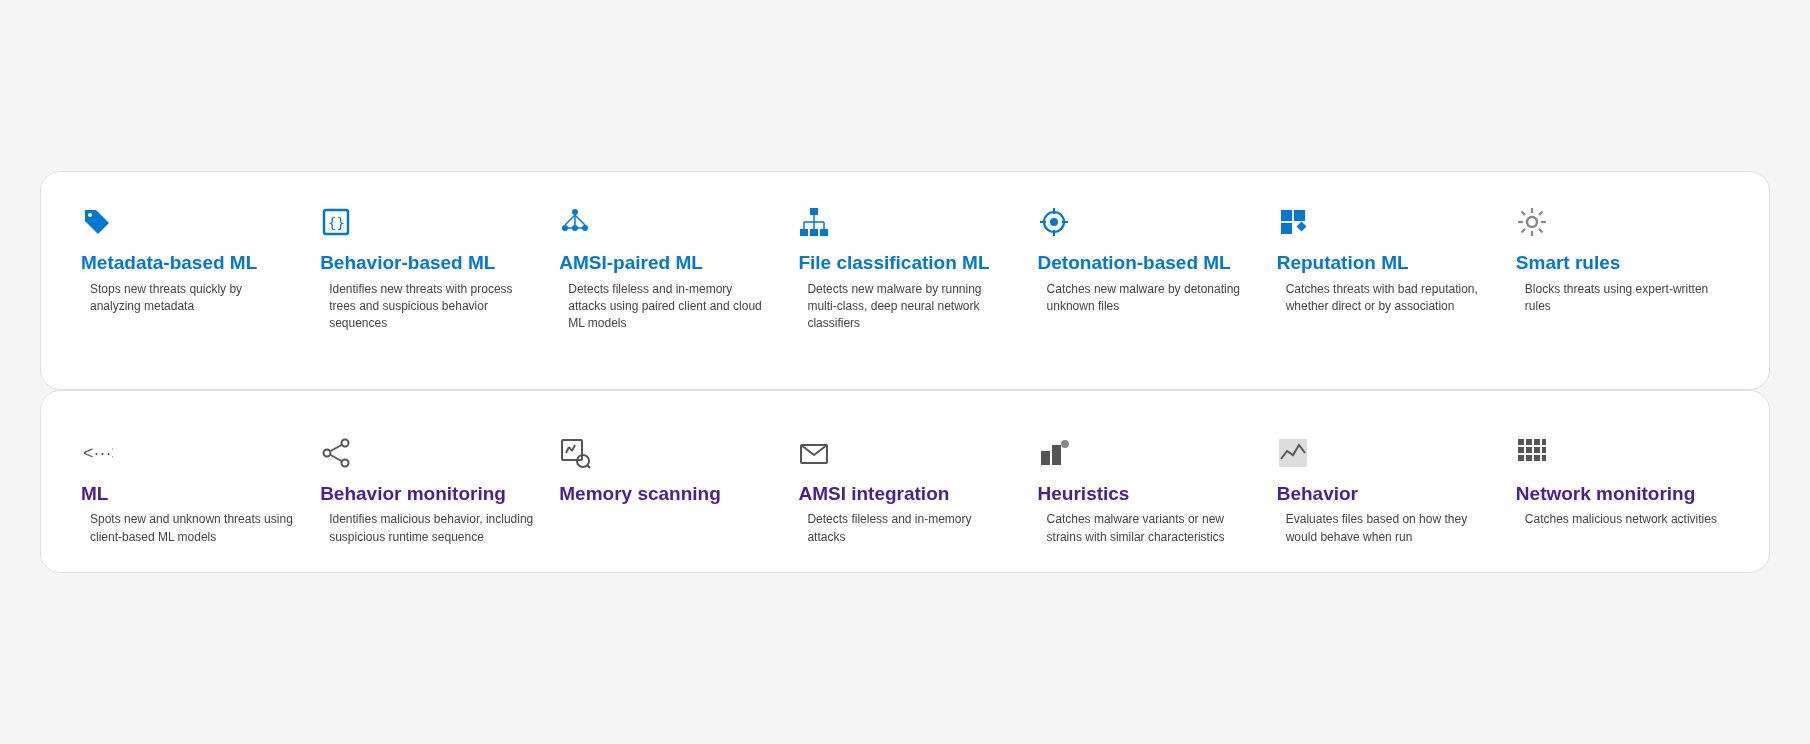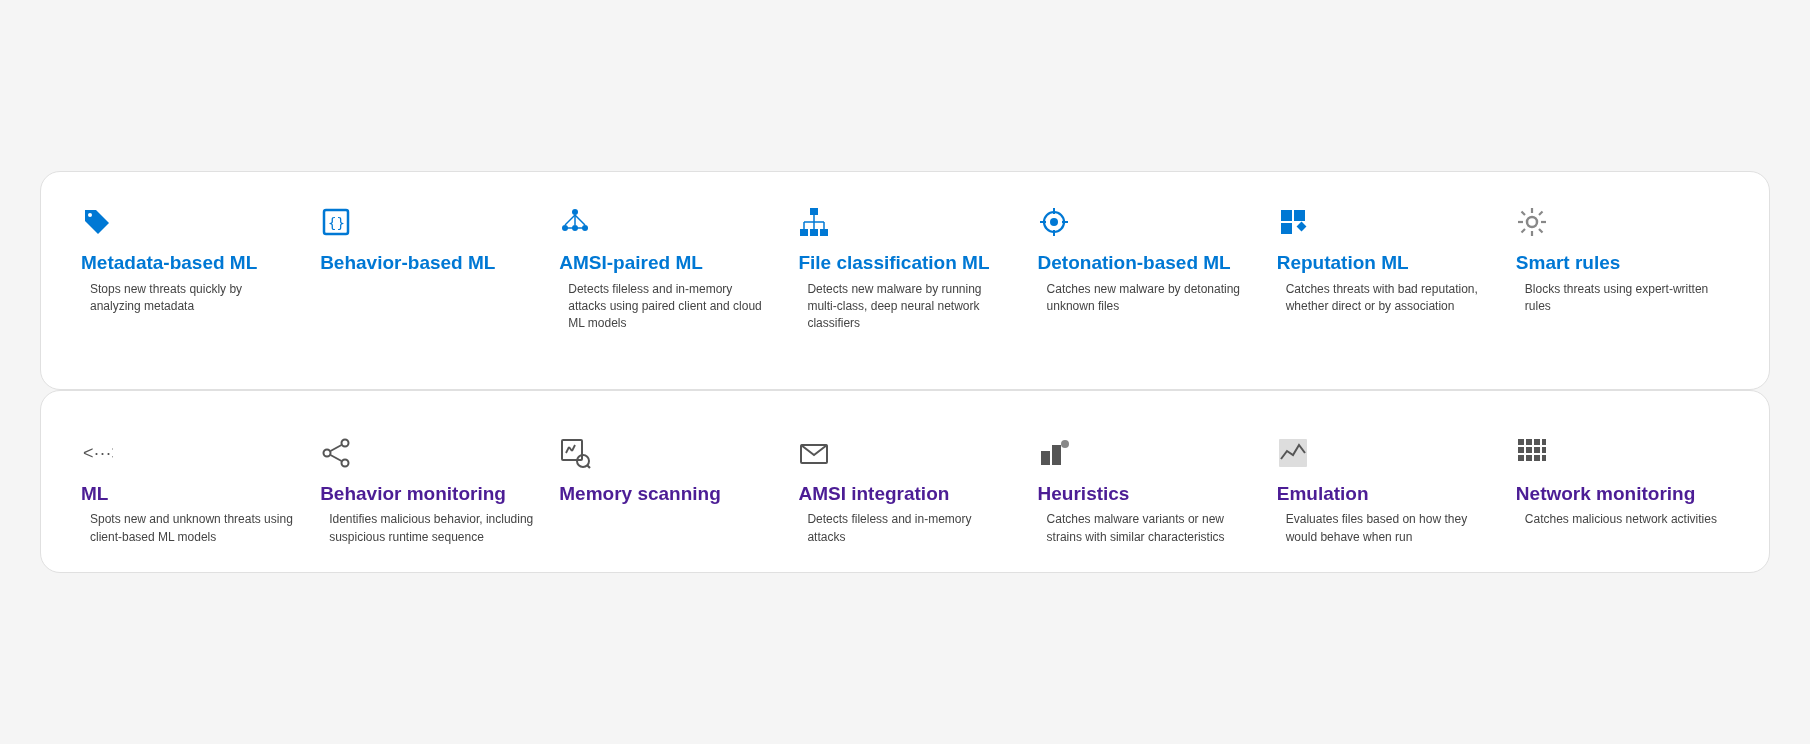--- a/index.html
+++ b/index.html
@@ -102,20 +102,21 @@
             </svg></div>
     <div class="item-title">Metadata-based ML</div>
     <div class="item-desc">Stops new threats quickly by analyzing metadata</div>
   </div>
         <div class="item">
     <div class="item-icon"><svg width="32" height="32" viewBox="0 0 32 32" fill="none">
               <rect x="4" y="4" width="24" height="24" rx="2" stroke="#0078d4" stroke-width="2.5" fill="none"></rect>
               <text x="8" y="22" font-size="14" fill="#0078d4" font-family="monospace">{}</text>
             </svg></div>
     <div class="item-title">Behavior-based ML</div>
+    <div class="item-desc">Identifies new threats with process trees and suspicious behavior sequences</div>
   </div>
         <div class="item">
     <div class="item-icon"><svg width="32" height="32" viewBox="0 0 32 32" fill="none">
               <circle cx="16" cy="6" r="3" fill="#0078d4"></circle>
               <circle cx="6" cy="22" r="3" fill="#0078d4"></circle>
               <circle cx="16" cy="22" r="3" fill="#0078d4"></circle>
               <circle cx="26" cy="22" r="3" fill="#0078d4"></circle>
               <line x1="16" y1="9" x2="6" y2="19" stroke="#0078d4" stroke-width="1.5"></line>
               <line x1="16" y1="9" x2="16" y2="19" stroke="#0078d4" stroke-width="1.5"></line>
               <line x1="16" y1="9" x2="26" y2="19" stroke="#0078d4" stroke-width="1.5"></line>
@@ -231,21 +232,21 @@
               <circle cx="27" cy="7" r="4" fill="#888"></circle>
             </svg></div>
     <div class="item-title">Heuristics</div>
     <div class="item-desc">Catches malware variants or new strains with similar characteristics</div>
   </div>
         <div class="item">
     <div class="item-icon"><svg width="32" height="32" viewBox="0 0 32 32" fill="none">
               <rect x="2" y="2" width="28" height="28" rx="1" fill="#ddd"></rect>
               <polyline points="4,22 10,14 16,18 22,8 28,16" stroke="#555" stroke-width="2" fill="none"></polyline>
             </svg></div>
-    <div class="item-title">Emulation</div>
+    <div class="item-title">Behavior</div>
     <div class="item-desc">Evaluates files based on how they would behave when run</div>
   </div>
         <div class="item">
     <div class="item-icon"><svg width="32" height="32" viewBox="0 0 32 32" fill="none">
               <rect x="2" y="2" width="6" height="6" fill="#555"></rect>
               <rect x="10" y="2" width="6" height="6" fill="#555"></rect>
               <rect x="18" y="2" width="6" height="6" fill="#555"></rect>
               <rect x="26" y="2" width="4" height="6" fill="#555"></rect>
               <rect x="2" y="10" width="6" height="6" fill="#555"></rect>
               <rect x="10" y="10" width="6" height="6" fill="#555"></rect>

